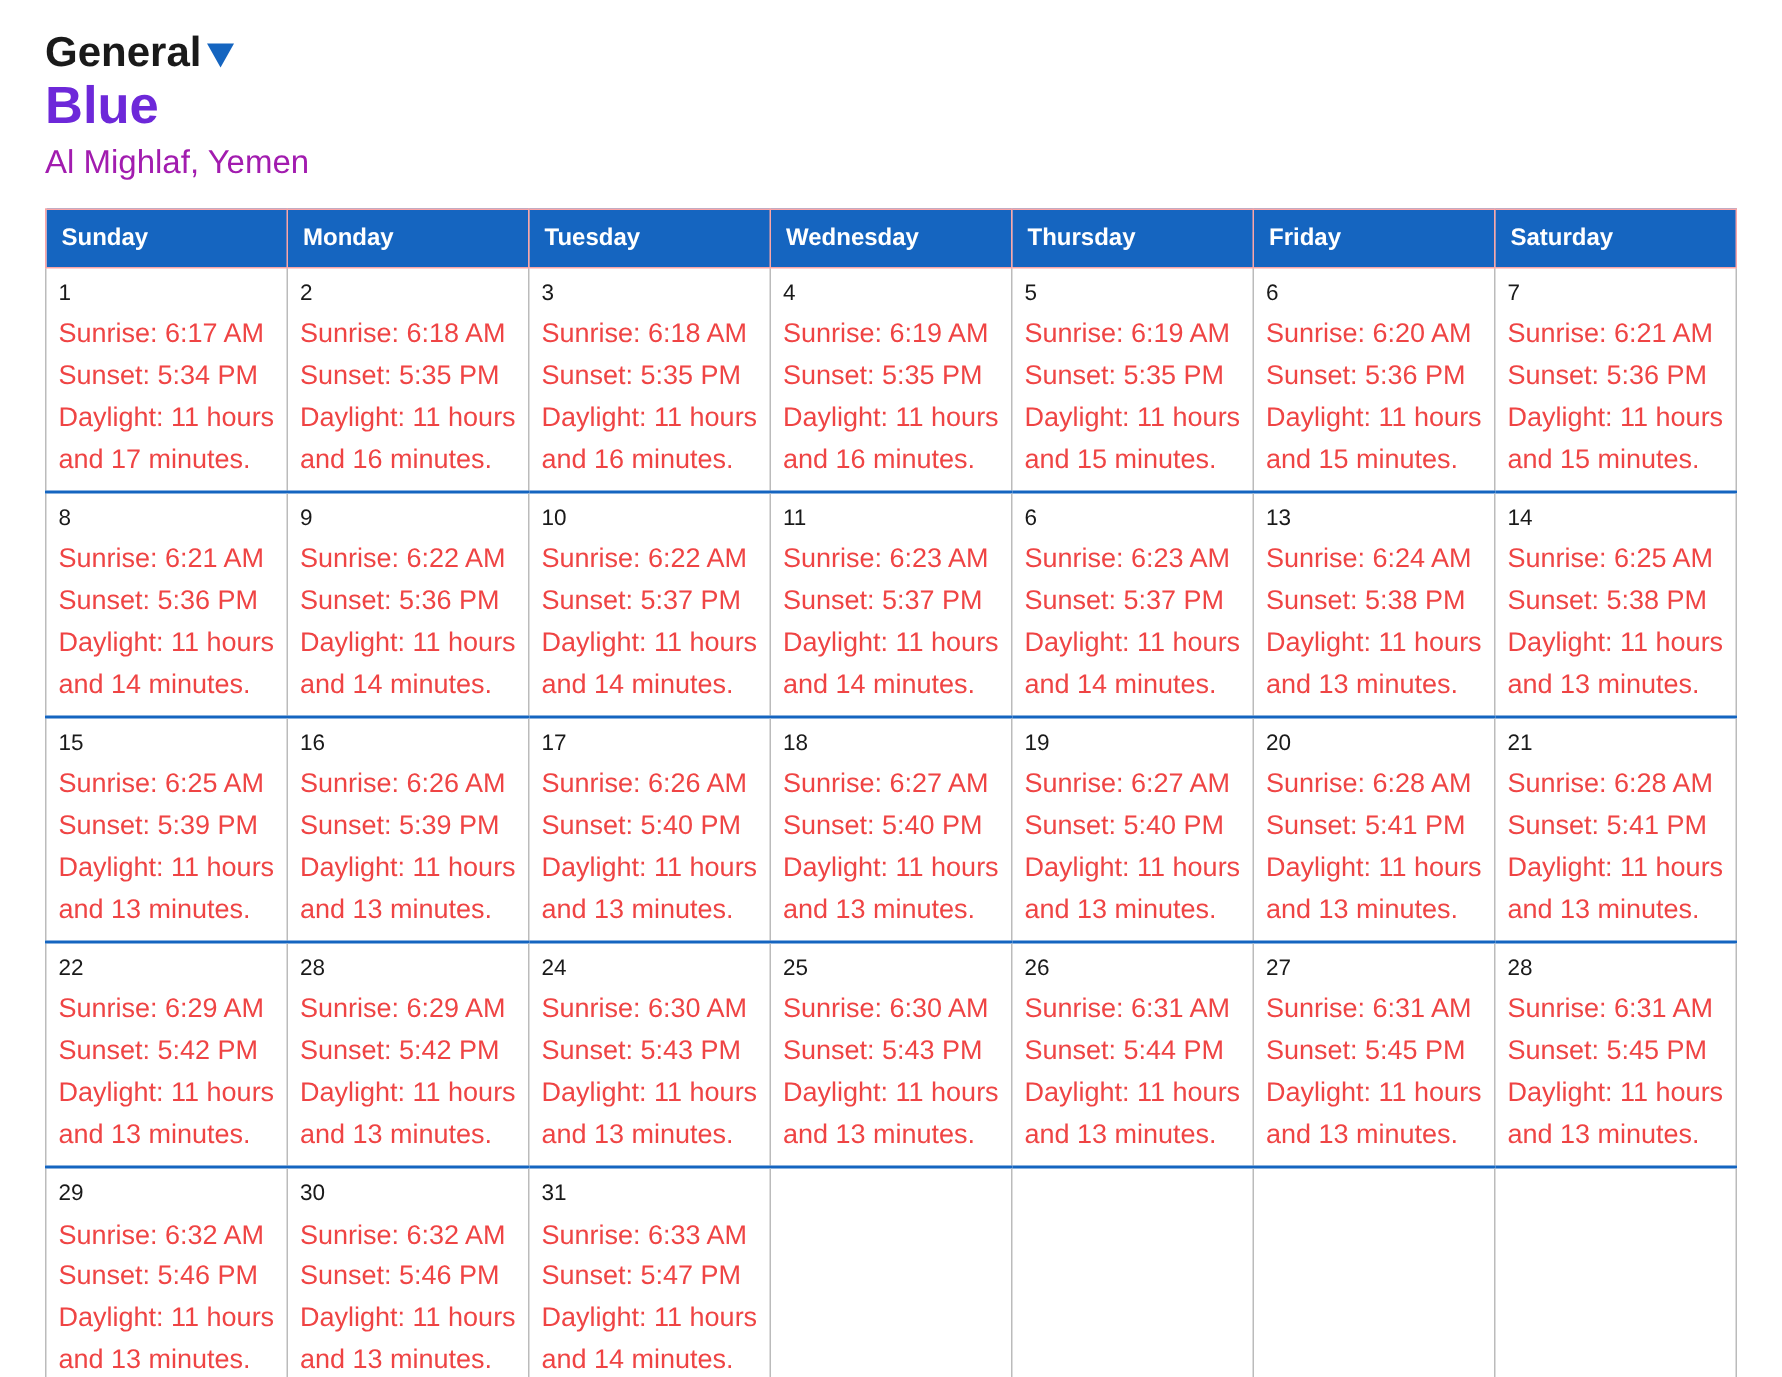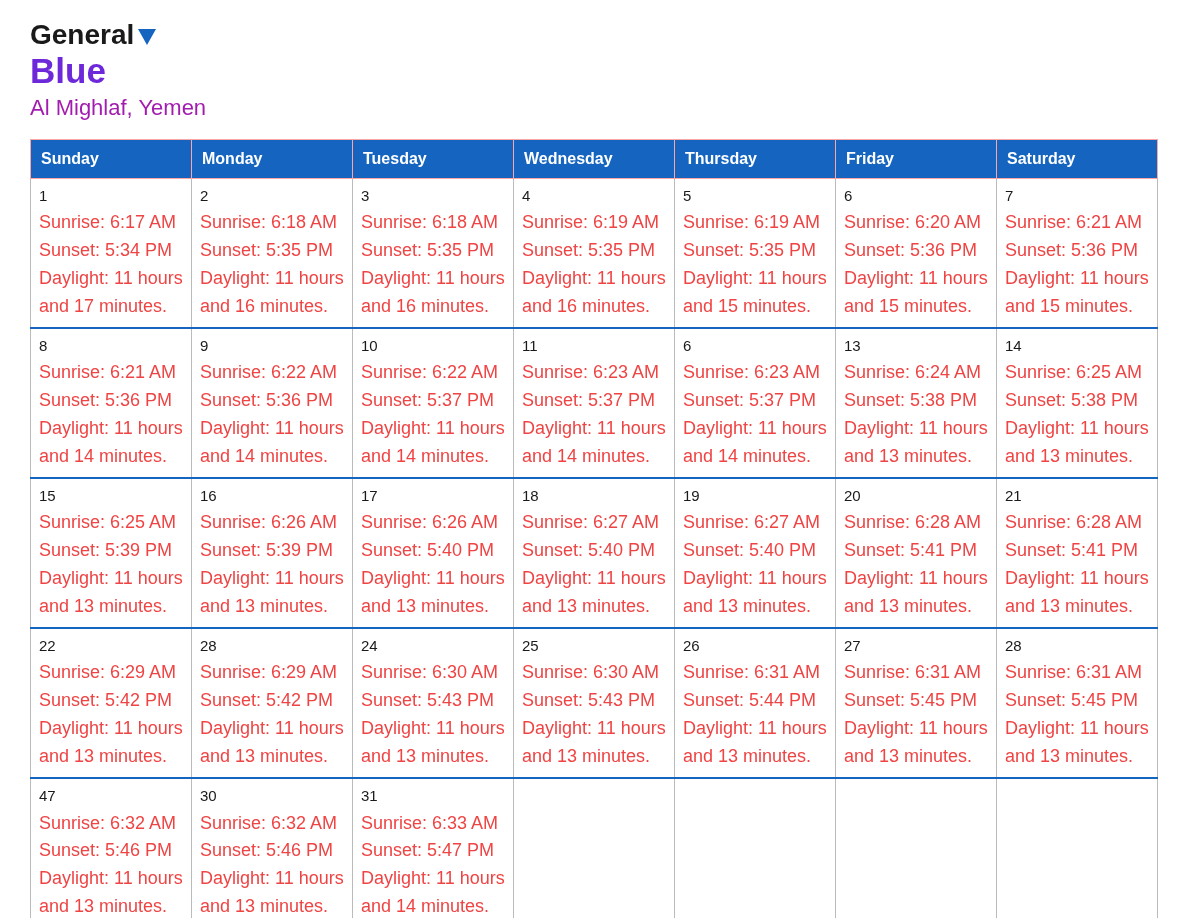--- a/index.html
+++ b/index.html
@@ -354,21 +354,21 @@
         <span class="day-num">28</span>
         <div class="day-info">
           Sunrise: 6:31 AM<br>
           Sunset: 5:45 PM<br>
           Daylight: 11 hours and 13 minutes.
         </div>
       </td>
       </tr>
       <tr class="week-row">
         <td>
-        <span class="day-num">47</span>
+        <span class="day-num">29</span>
         <div class="day-info">
           Sunrise: 6:32 AM<br>
           Sunset: 5:46 PM<br>
           Daylight: 11 hours and 13 minutes.
         </div>
       </td>
         <td>
         <span class="day-num">30</span>
         <div class="day-info">
           Sunrise: 6:32 AM<br>

